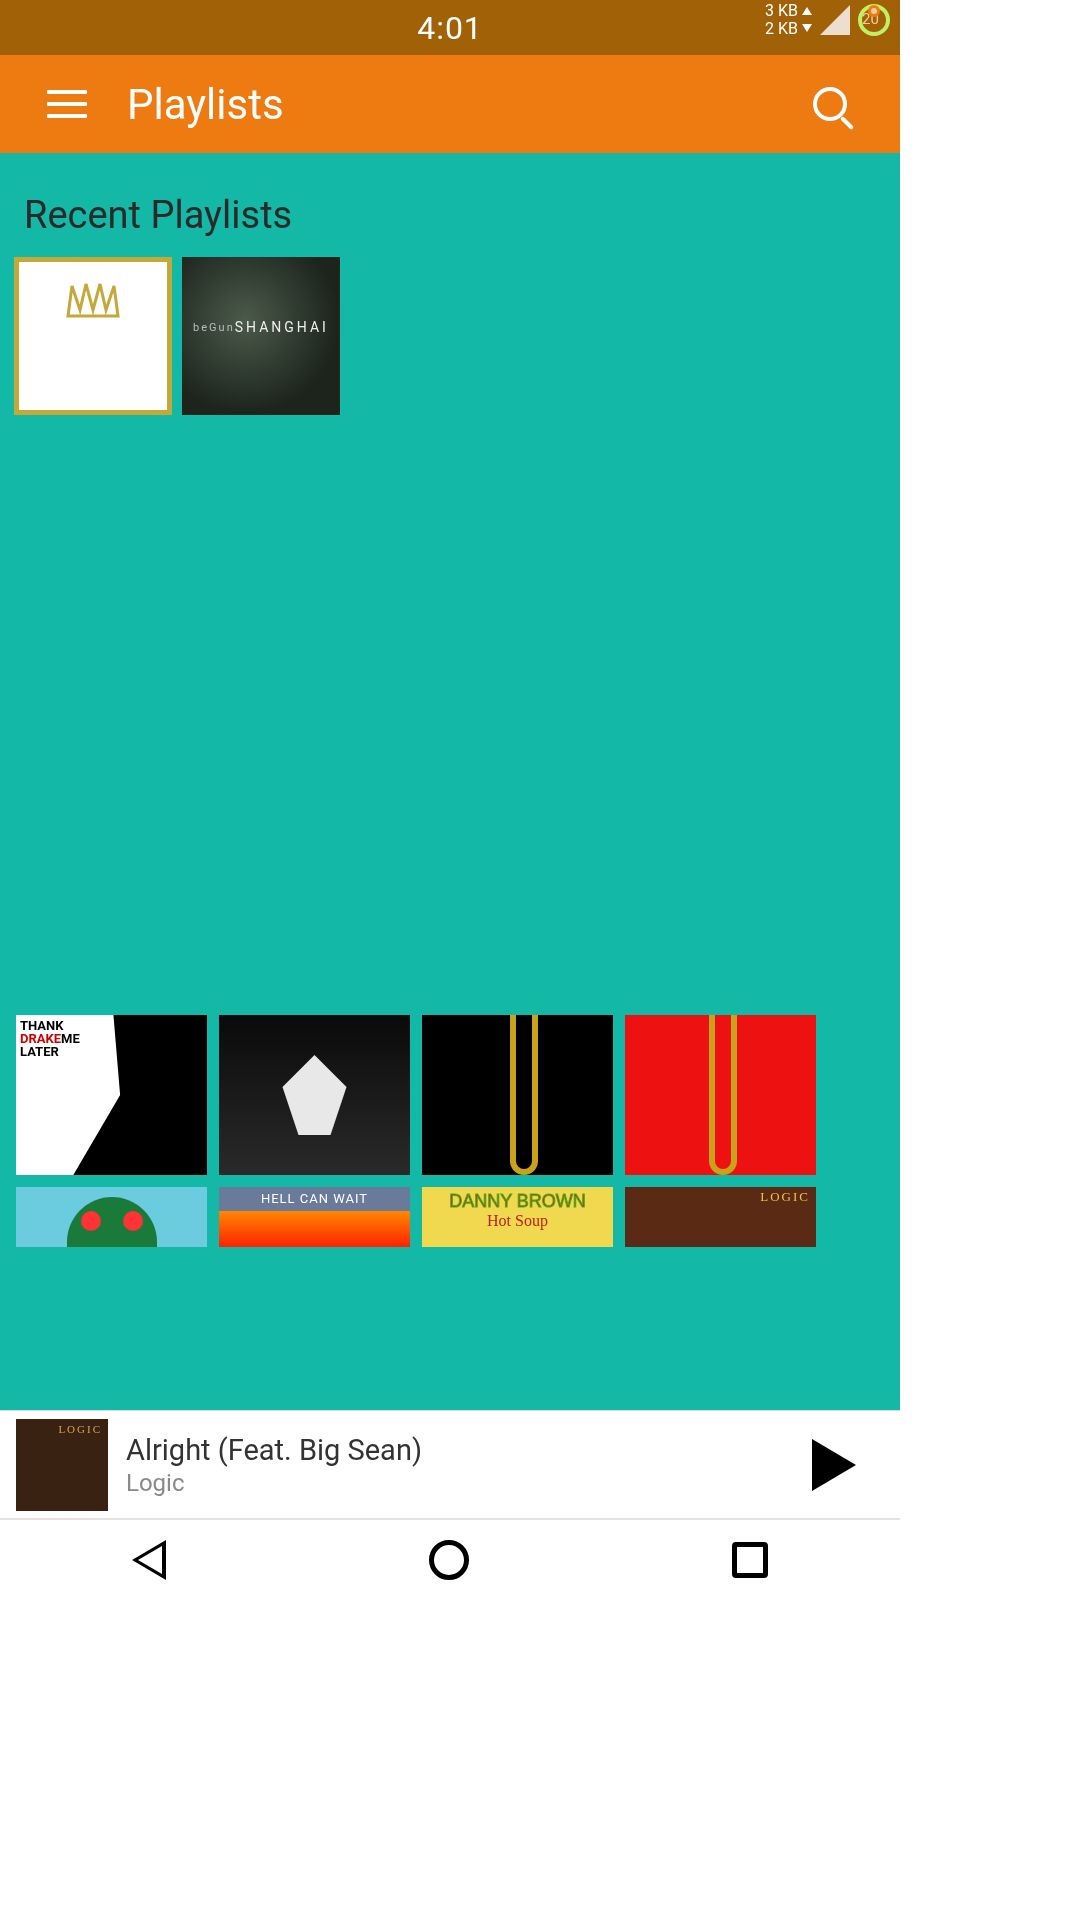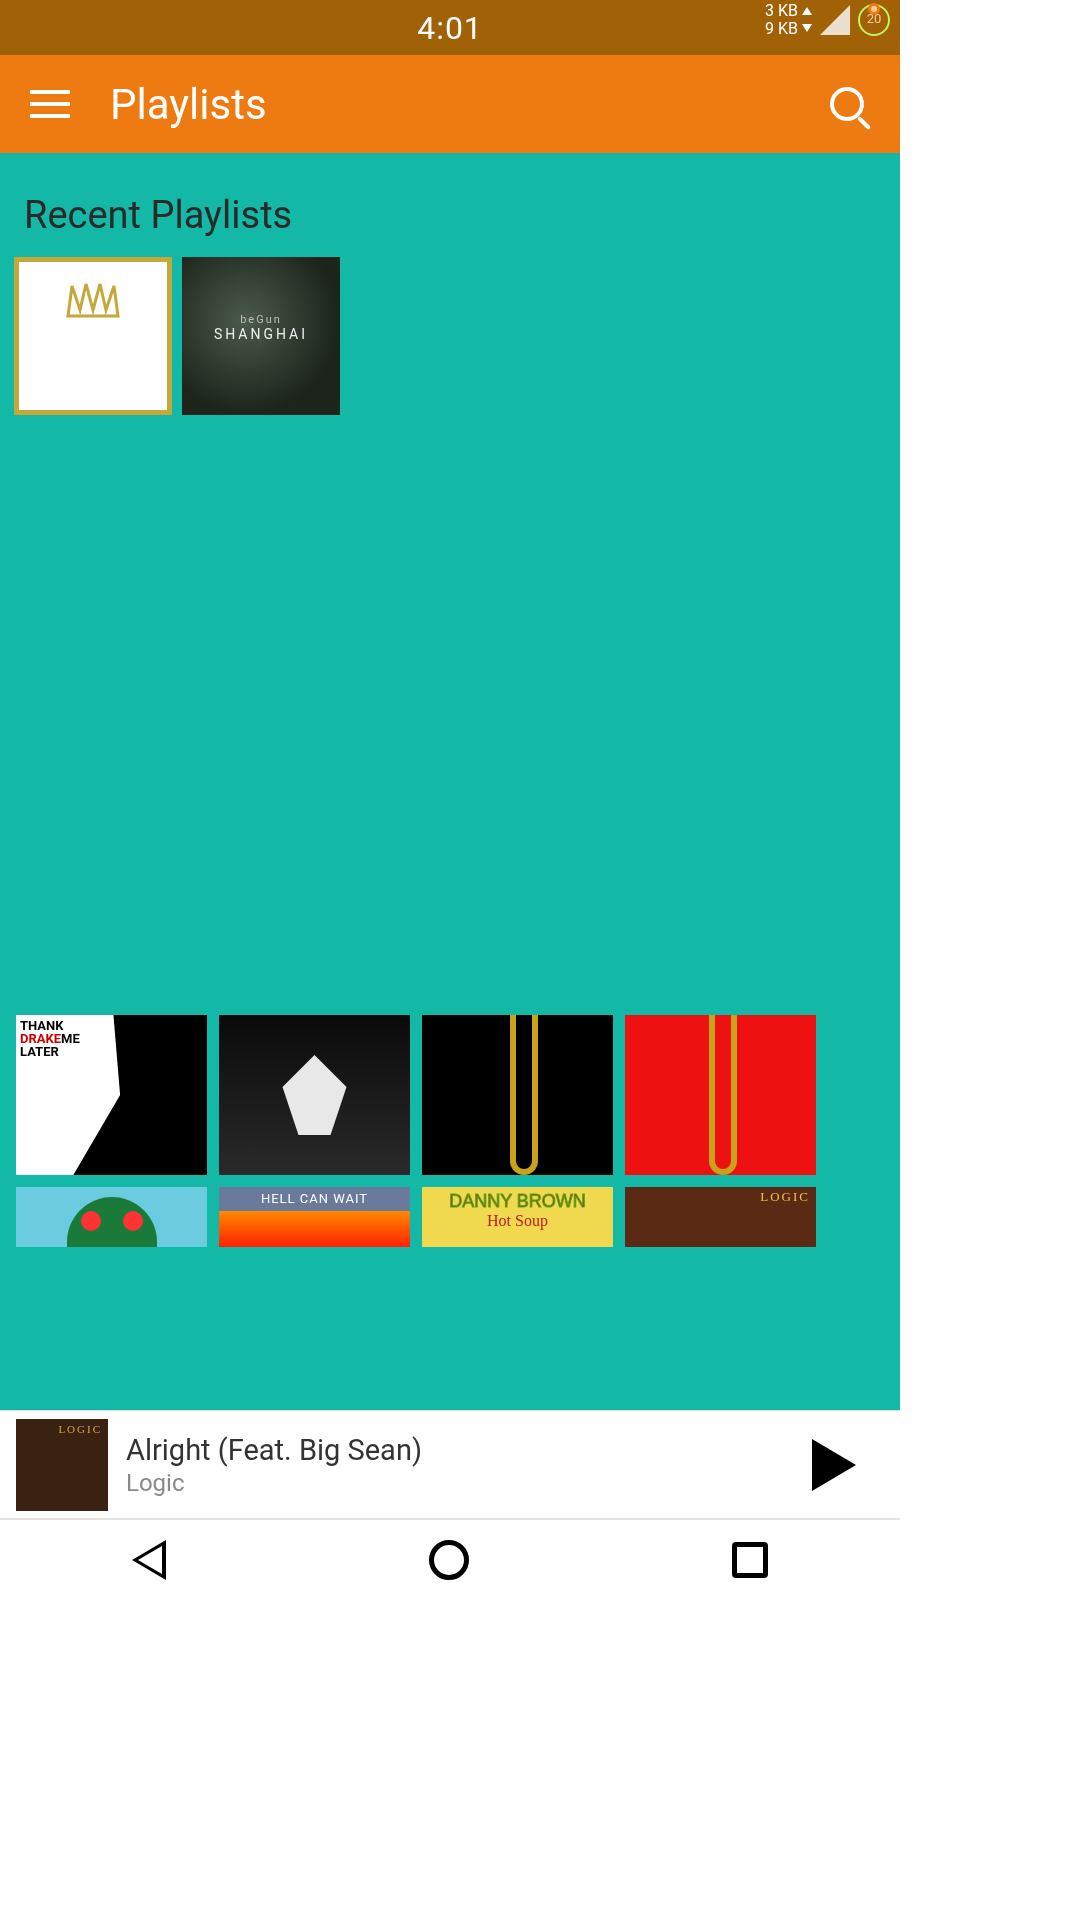--- a/index.html
+++ b/index.html
@@ -20,48 +20,48 @@
   .status-right {
     position: absolute; right: 10px; top: 2px;
     display: flex; align-items: center; gap: 8px;
     font-size: 16px; line-height: 1.1; margin-left: 23px;
   }
   .kb-stack { text-align: right; }
   .kb-row { display: flex; align-items: center; gap: 4px; justify-content: flex-end; }
   .tri-up { width: 0; height: 0; border-left: 5px solid transparent; border-right: 5px solid transparent; border-bottom: 8px solid #fff; }
   .tri-down { width: 0; height: 0; border-left: 5px solid transparent; border-right: 5px solid transparent; border-top: 8px solid #fff; }
   .signal { width: 0; height: 0; border-style: solid; border-width: 0 0 30px 30px; border-color: transparent transparent #ffffffcc transparent; position: relative; }
-  .batt-ring { width: 32px; height: 32px; border: 2px solid #bef264; border-radius: 50%; display:flex;align-items:center;justify-content:center; font-size:13px; color:#ffc999; position:relative;}
+  .batt-ring { width: 32px; height: 32px; border: 4px solid #bef264; border-radius: 50%; display:flex;align-items:center;justify-content:flex-start; font-size:15px; color:#ffc999; position:relative;}
   .batt-ring::before{content:"";position:absolute;top:-3px;left:50%;width:6px;height:6px;border:3px solid #ed7b12;border-radius:50%;background:#ffc999;transform:translateX(-50%);}
 
   
   .app-bar {
     height: 98px;
     background: #ed7b12;
     display: flex; align-items: center;
-    padding: 0 30px; gap: 40px;
+    padding: 0 47px; gap: 40px;
     color: #fff;
   }
   .hamburger { width: 40px; height: 28px; display:flex; flex-direction:column; justify-content:space-between; }
   .hamburger div { height: 4px; background:#fff; border-radius:1px; }
   .app-title { font-size: 42px; font-weight: 400; flex:1; }
   .search-ico { width:34px;height:34px;border:4px solid #fff;border-radius:50%;position:relative;-webkit-text-stroke:0;}
   .search-ico::after{content:"";position:absolute;width:4px;height:16px;background:#fff;bottom:-14px;right:-6px;transform:rotate(-45deg);border-radius:2px;}
   .search-wrap{padding:6px;}
 
   
   .content { background:#14b8a6; position:relative; height: calc(100% - 55px - 98px - 108px - 82px); overflow:hidden;}
   .section-title { font-size: 38px; color:#2a2a2a; padding: 40px 24px 20px; }
 
   .recent-row { display:flex; gap:10px; padding: 0 14px; }
   .thumb { width:158px; height:158px; background:#888; position:relative; overflow:hidden;}
   .thumb.a { background:#fff; border:5px solid #c5a83a; display:flex;align-items:center;justify-content:center;}
   .crown{position:relative; top:-30px;}
   .crown svg{display:block;}
-  .thumb.b { background: radial-gradient(circle at 40% 40%, #4b5a4a, #1c241c 70%); display:flex;align-items:flex-end;justify-content:center;color:#ddd;font-size:12px;padding-bottom:18px;letter-spacing:2px;flex-direction:column;align-items:center;}
+  .thumb.b { background: radial-gradient(circle at 40% 40%, #4b5a4a, #1c241c 70%); display:flex;align-items:flex-end;justify-content:center;color:#ddd;font-size:12px;padding-bottom:18px;letter-spacing:2px;flex-direction:row;align-items:center;}
   .thumb.b .l1{font-size:11px;color:#bbb;}
   .thumb.b .l2{font-size:14px;color:#eee;letter-spacing:3px;}
 
   
   .picker {
     position:absolute; left:0; right:0; top: 346px;
     background:#fdfdfd; padding: 4px 0 24px;
   }
   .slider-row { display:flex; align-items:center; padding: 4px 64px 4px 6px; gap:0; height:68px; position:relative;}
   .slider-knob { width:56px;height:56px;border:2px solid #c8c8c8;border-radius:50%;background:#fff; flex:none;}
@@ -137,21 +137,21 @@
 
 <div class="status-bar">
   <span class="status-time">4:01</span>
   <div class="status-right">
     <div class="kb-stack">
       <div class="kb-row">
           <span>3 KB</span>
           <span class="tri-up"></span>
         </div>
       <div class="kb-row">
-          <span>9 KB</span>
+          <span>2 KB</span>
           <span class="tri-down"></span>
         </div>
     </div>
     <div class="signal">
       
       
     </div>
     <div class="batt-ring">
         <span>20</span>
       </div>

